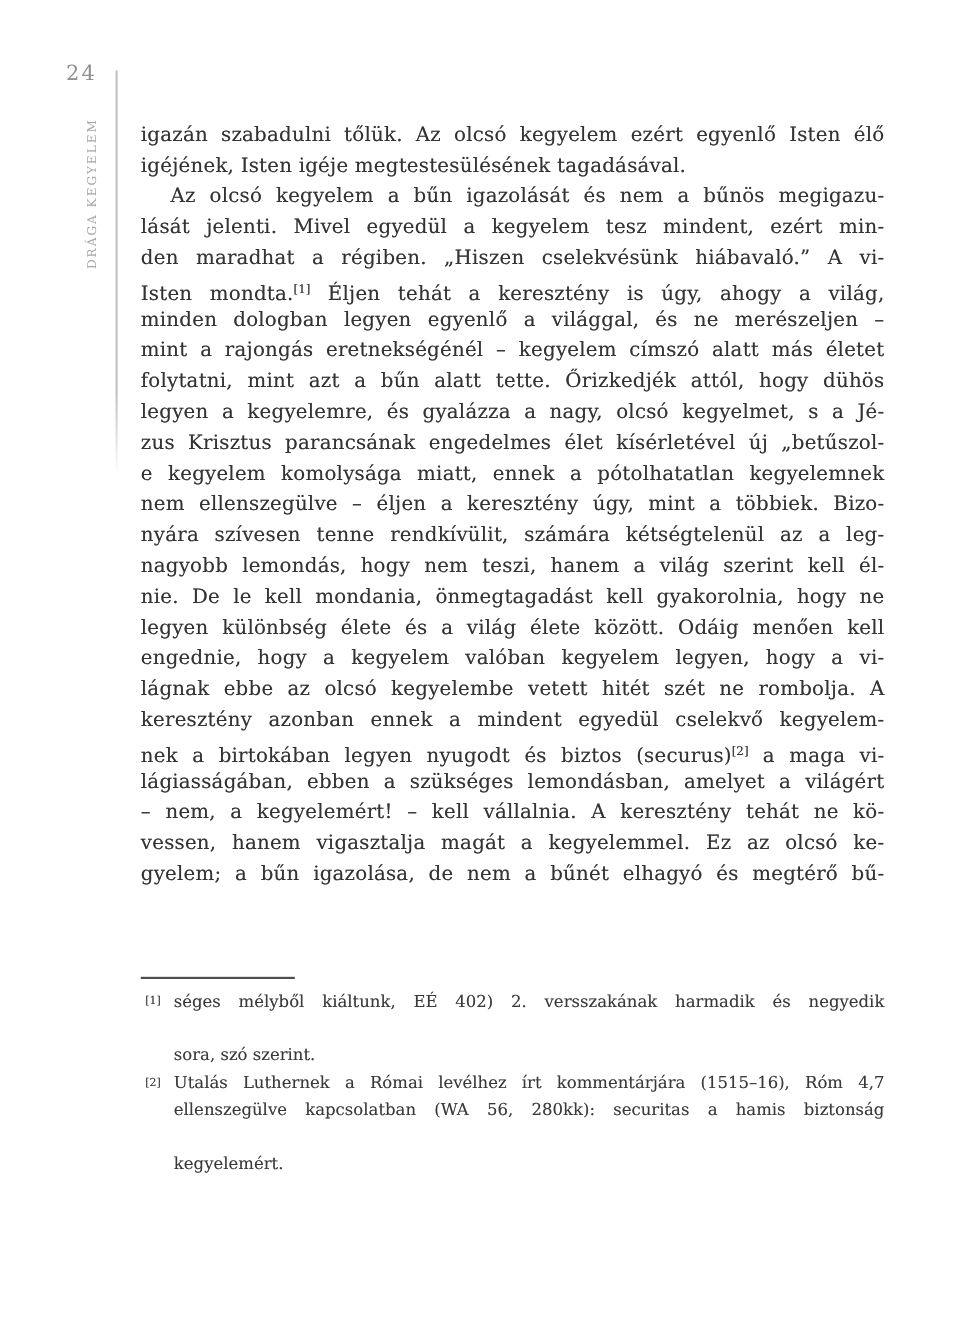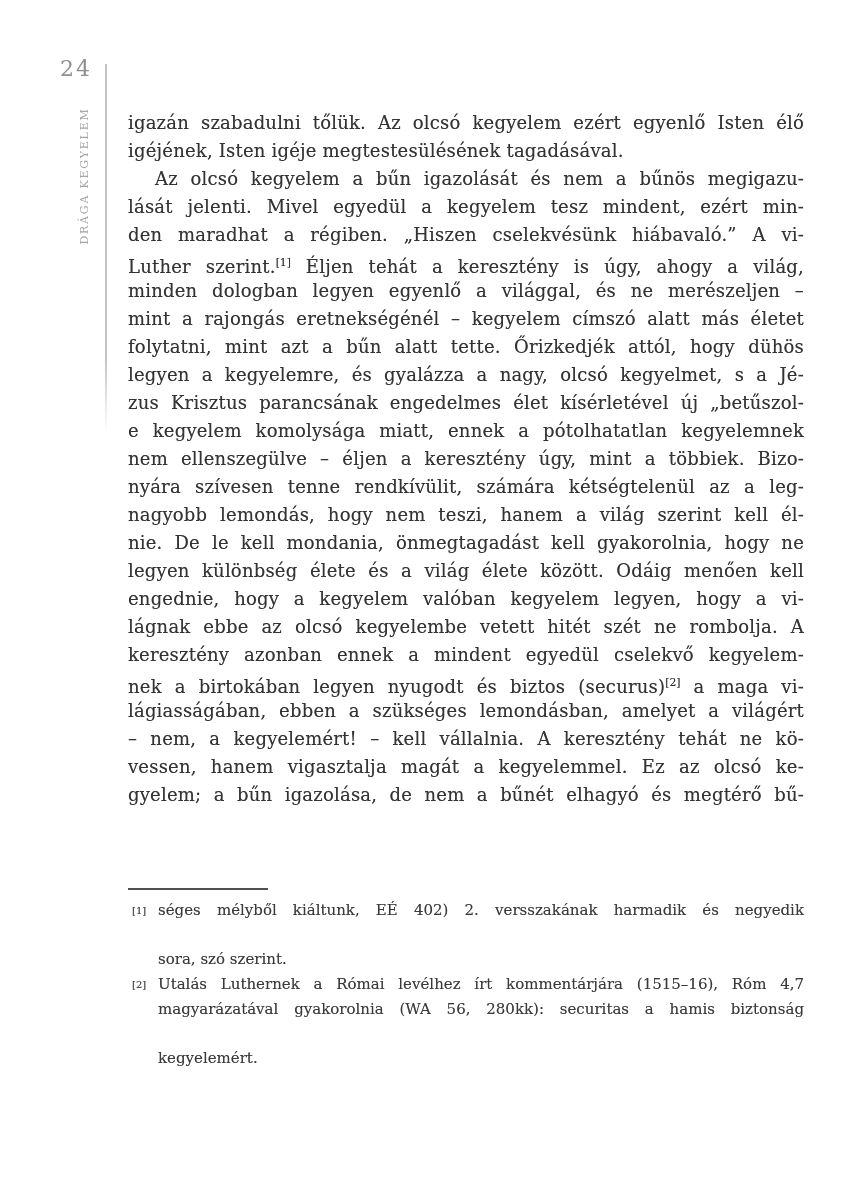--- a/index.html
+++ b/index.html
@@ -5,21 +5,21 @@
   html, body { margin:0; padding:0; }
   body {
     width:867px; height:1200px;
     background:#ffffff;
     font-family:"DejaVu Serif", serif;
     position:relative;
     overflow:hidden;
   }
   .page-number {
     position:absolute; left:60px; top:56px;
-    font-size:22px; letter-spacing:2px;
+    font-size:19px; letter-spacing:2px;
     color:#8f8f8f;
   }
   .margin-rule {
     position:absolute; left:105px; top:64px;
     width:2px; height:368px;
     background:linear-gradient(to bottom,#c3c3c3 0%,#c3c3c3 80%,rgba(195,195,195,0) 100%);
   }
   .margin-title {
     position:absolute; left:84px; top:176px;
     transform:translate(-50%,-50%) rotate(-90deg);
@@ -74,21 +74,21 @@
 
 <div class="body-text">
     <div>
       <div class="line"><span>igazán szabadulni tőlük. Az olcsó kegyelem ezért egyenlő Isten élő</span></div>
       <div class="line endline"><span>igéjének, Isten igéje megtestesülésének tagadásával.</span></div>
     </div>
     <div>
       <div class="line indent"><span>Az olcsó kegyelem a bűn igazolását és nem a bűnös megigazu-</span></div>
       <div class="line"><span>lását jelenti. Mivel egyedül a kegyelem tesz mindent, ezért min-</span></div>
       <div class="line"><span>den maradhat a régiben. „Hiszen cselekvésünk hiábavaló.” A vi-</span></div>
-      <div class="line"><span>Luther szerint.</span><span class="sup">[1]</span><span> Éljen tehát a keresztény is úgy, ahogy a világ,</span></div>
+      <div class="line"><span>Isten mondta.</span><span class="sup">[1]</span><span> Éljen tehát a keresztény is úgy, ahogy a világ,</span></div>
       <div class="line"><span>minden dologban legyen egyenlő a világgal, és ne merészeljen –</span></div>
       <div class="line"><span>mint a rajongás eretnekségénél – kegyelem címszó alatt más életet</span></div>
       <div class="line"><span>folytatni, mint azt a bűn alatt tette. Őrizkedjék attól, hogy dühös</span></div>
       <div class="line"><span>legyen a kegyelemre, és gyalázza a nagy, olcsó kegyelmet, s a Jé-</span></div>
       <div class="line"><span>zus Krisztus parancsának engedelmes élet kísérletével új „betűszol-</span></div>
       <div class="line"><span>e kegyelem komolysága miatt, ennek a pótolhatatlan kegyelemnek</span></div>
       <div class="line"><span>nem ellenszegülve – éljen a keresztény úgy, mint a többiek. Bizo-</span></div>
       <div class="line"><span>nyára szívesen tenne rendkívülit, számára kétségtelenül az a leg-</span></div>
       <div class="line"><span>nagyobb lemondás, hogy nem teszi, hanem a világ szerint kell él-</span></div>
       <div class="line"><span>nie. De le kell mondania, önmegtagadást kell gyakorolnia, hogy ne</span></div>
@@ -107,16 +107,16 @@
 <div class="fn-separator"></div>
 <div class="footnotes">
     <div class="footnote">
       <span class="fnmark">[1]</span>
       <div class="fnline"><span>séges mélyből kiáltunk, EÉ 402) 2. versszakának harmadik és negyedik</span></div>
       <div class="fnline endline"><span>sora, szó szerint.</span></div>
     </div>
     <div class="footnote">
       <span class="fnmark">[2]</span>
       <div class="fnline"><span>Utalás Luthernek a Római levélhez írt kommentárjára (1515–16), Róm 4,7</span></div>
-      <div class="fnline"><span>magyarázatával gyakorolnia (WA 56, 280kk): </span><span class="i">securitas</span><span> a hamis biztonság</span></div>
+      <div class="fnline"><span>ellenszegülve kapcsolatban (WA 56, 280kk): </span><span class="i">securitas</span><span> a hamis biztonság</span></div>
       <div class="fnline endline"><span>kegyelemért.</span></div>
     </div>
   </div>
 
 </body></html>

